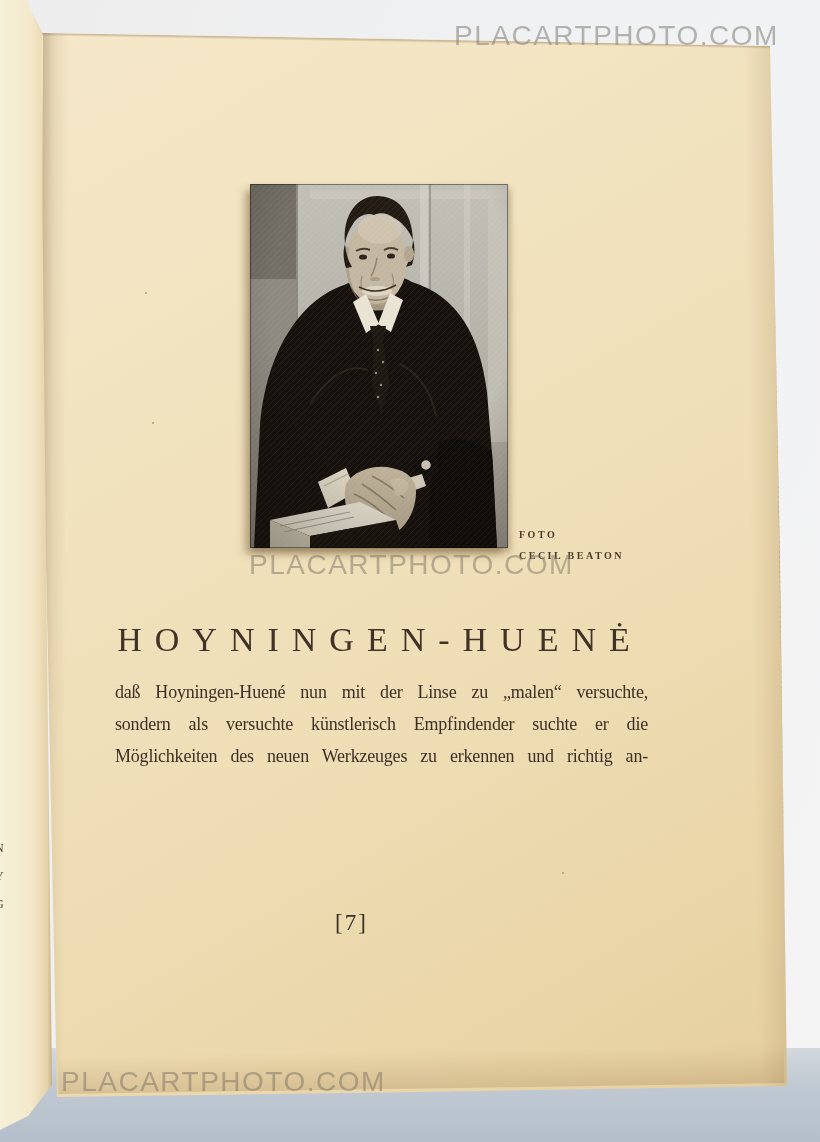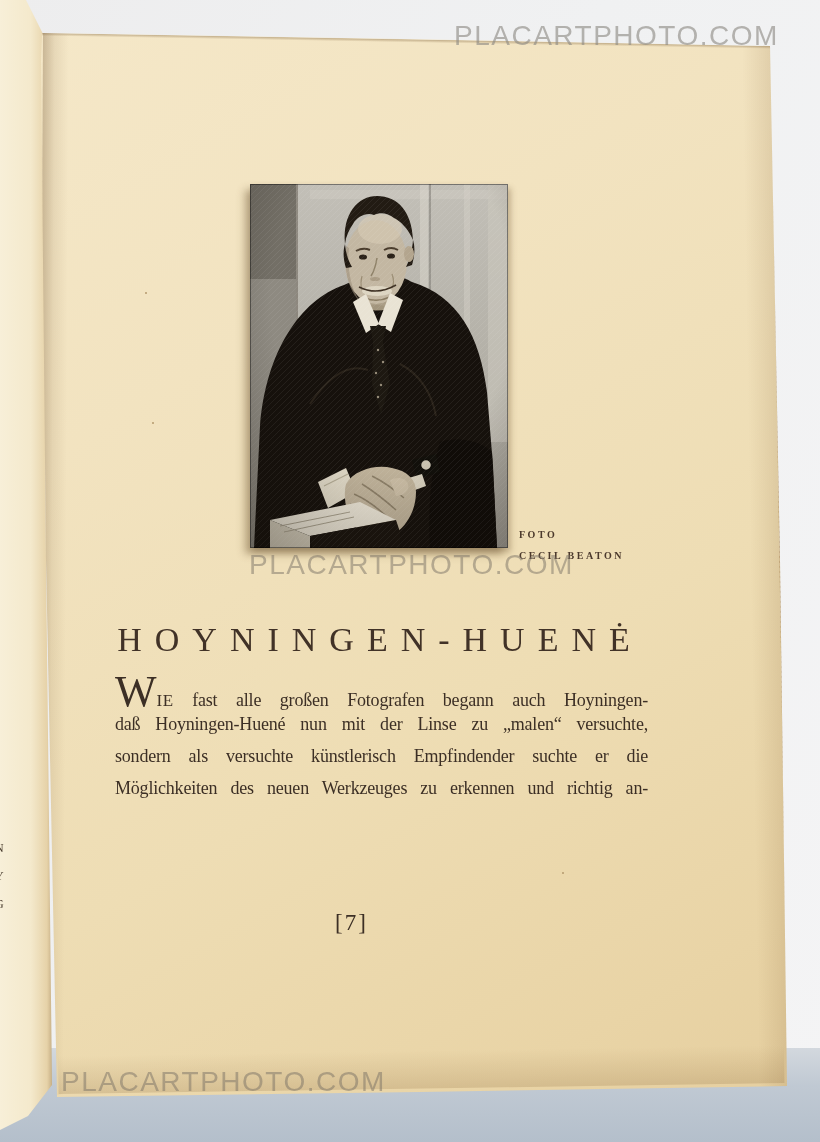--- a/index.html
+++ b/index.html
@@ -187,21 +187,20 @@
   </div>
 
   <div class="caption">
     <div>FOTO</div>
     <div>CECIL BEATON</div>
   </div>
 
   <div class="title">HOYNINGEN-HUENĖ</div>
 
   <div class="bodytext">
-    <div class="bl"><span class="dropcap">W</span><span class="smallcaps">IE</span><span> fast alle großen Fotografen begann auch Hoyningen-</span></div>
     <div class="bl">daß Hoyningen-Huené nun mit der Linse zu „malen“ versuchte,</div>
     <div class="bl">sondern als versuchte künstlerisch Empfindender suchte er die</div>
     <div class="bl">Möglichkeiten des neuen Werkzeuges zu erkennen und richtig an-</div>
   </div>
 
   <div class="pagenum">[7]</div>
 
   <div class="wm wm-top">PLACARTPHOTO.COM</div>
   <div class="wm wm-mid">PLACARTPHOTO.COM</div>
   <div class="wm wm-bottom">PLACARTPHOTO.COM</div>

